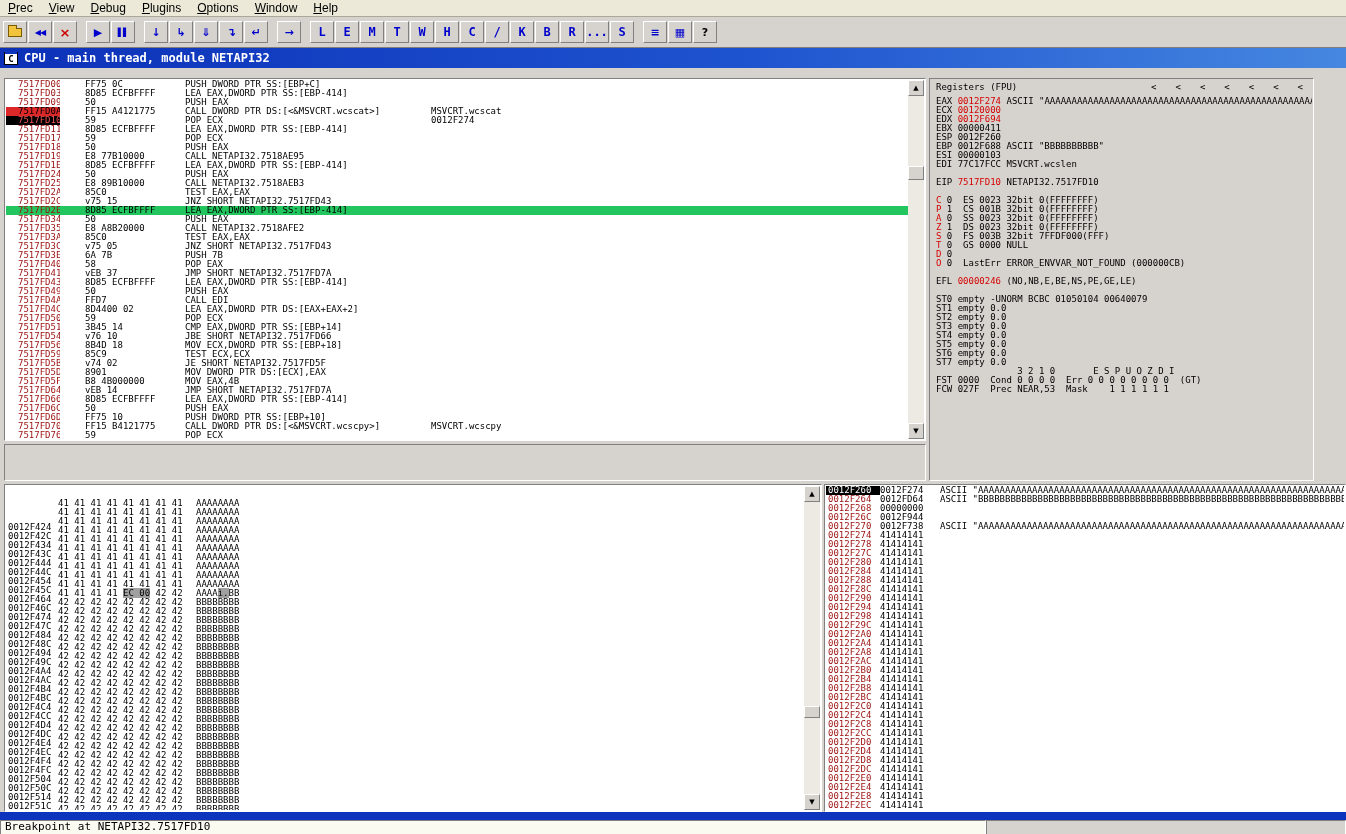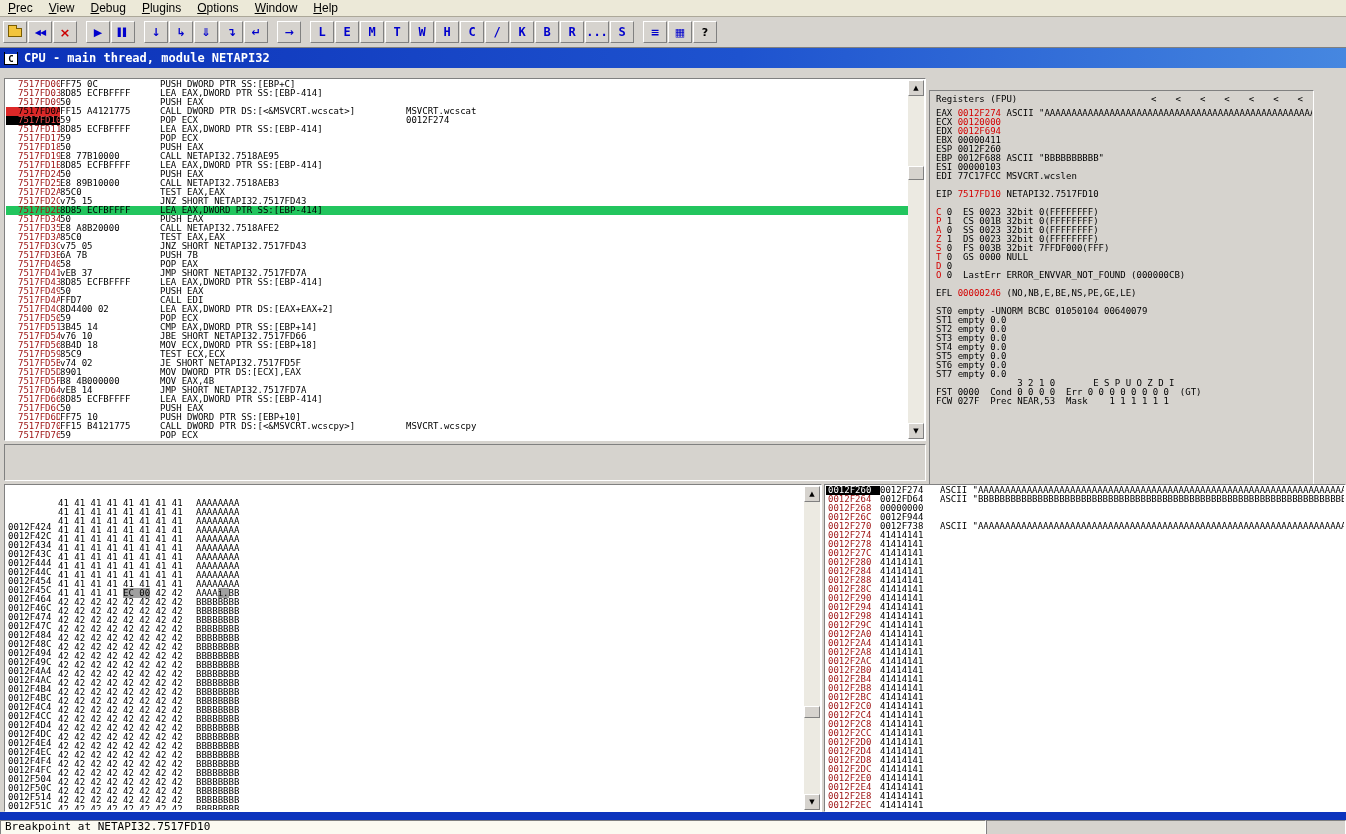--- a/index.html
+++ b/index.html
@@ -26,35 +26,35 @@
 
 .titlebar{position:absolute;left:0;top:48px;width:1346px;height:20px;background:linear-gradient(90deg,#0c31b8 0%,#1e53cf 55%,#4687e0 100%);display:flex;align-items:center;gap:6px;padding-left:4px;color:#fff;font-weight:bold;font-size:12px;font-family:"DejaVu Sans Mono",monospace;}
 .cpu-icon{width:14px;height:13px;background:#fff;border:1px solid #000;display:flex;align-items:center;justify-content:center;font-size:9px;font-weight:bold;color:#000;line-height:11px;}
 .cpu-icon>span{border-top:3px solid #0c34bd;display:block;width:100%;text-align:center;}
 
 
 .cpu-body{position:absolute;left:0;top:68px;width:1346px;height:744px;background:#d6d3ce;}
 .pane{position:absolute;background:#fff;border:1px solid;border-color:#808080 #fff #fff #808080;overflow:hidden;font-size:9px;line-height:9px;}
 .pane.disasm{left:4px;top:10px;width:922px;height:363px;}
 .pane.info{left:4px;top:376px;width:922px;height:37px;background:#d6d3ce;}
-.pane.regs{left:929px;top:22px;width:385px;height:403px;background:#d6d3ce;}
+.pane.regs{left:929px;top:10px;width:385px;height:403px;background:#d6d3ce;}
 .pane.dump{left:4px;top:416px;width:818px;height:328px;}
 .pane.stack{left:824px;top:416px;width:522px;height:328px;}
 
 .rows{position:absolute;left:1px;top:1px;bottom:1px;right:17px;overflow:hidden;white-space:pre;}
 .stack .rows{right:1px;}
 .dump .rows{top:14px;}
 
 
 .drow{height:9px;line-height:9px;white-space:pre;}
 .drow.sel{background:#22c55e;}
 .d-addr{display:inline-block;width:54px;padding-left:12px;color:#9c1010;overflow:hidden;vertical-align:top;}
 .addr-eip{background:#000;color:#f05050;}
 .addr-bp{background:#dc2828;color:#000;}
-.d-bytes{display:inline-block;width:100px;overflow:hidden;vertical-align:top;color:#000;}
+.d-bytes{display:inline-block;width:100px;overflow:hidden;vertical-align:top;color:#000;margin-left:25px;}
 .d-instr{display:inline-block;width:246px;overflow:hidden;vertical-align:top;color:#000;}
 .d-comment{color:#000;}
 
 
 .regs-header{position:absolute;left:1px;right:1px;top:1px;height:14px;display:flex;align-items:center;padding:0 5px;font-size:9px;color:#000;background:#d6d3ce;}
 .pager{display:flex;gap:19px;margin-left:auto;margin-right:4px;}
 .pager-arrow{font-size:9px;color:#000;}
 .rlines{position:absolute;left:1px;right:1px;top:18px;bottom:1px;overflow:hidden;padding-left:5px;white-space:pre;}
 .rline{height:9px;line-height:9px;white-space:pre;color:#000;}
 .r{color:#d40000;}

